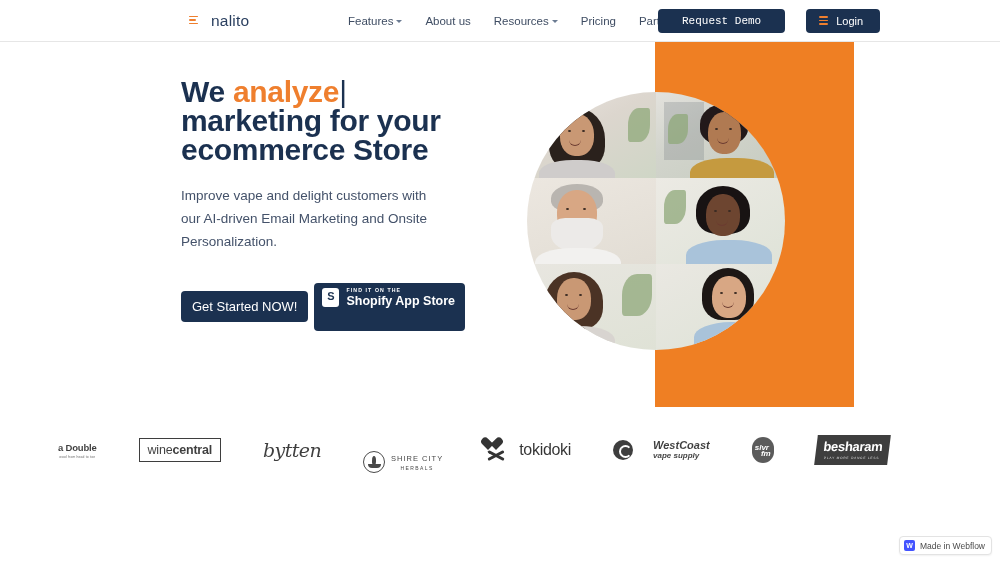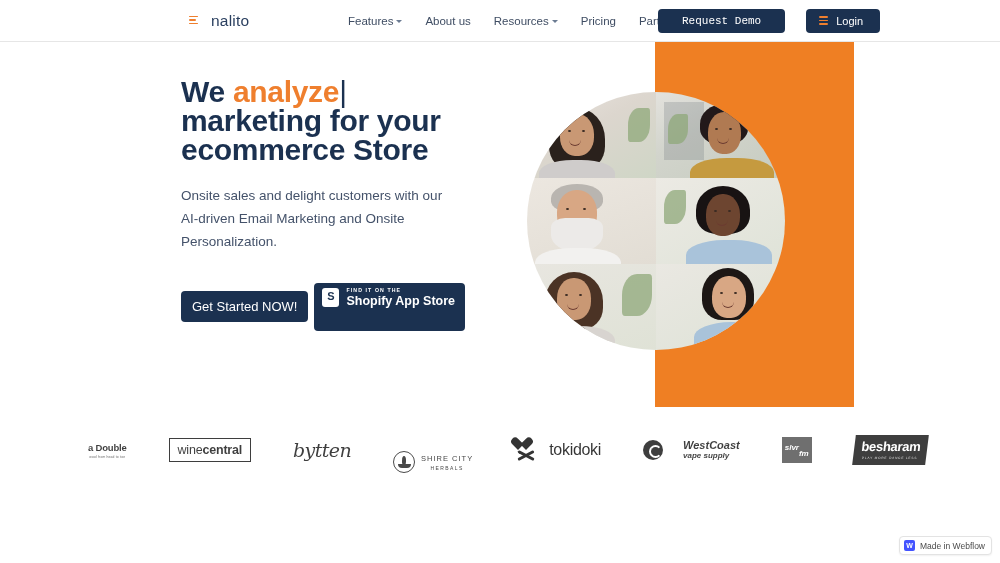--- a/index.html
+++ b/index.html
@@ -233,21 +233,21 @@
   .shopify-lines { display: flex; flex-direction: column; line-height: 1; }
   .shopify-small { font-size: 5.2px; letter-spacing: 1.1px; font-weight: 700; color: #ffffff; margin-bottom: 2px; }
   .shopify-big { font-size: 12.5px; font-weight: 700; color: #ffffff; white-space: nowrap; }
 
   
   .logos {
     position: relative;
     height: 80px;
     display: flex;
     align-items: center;
-    padding-left: 88px;
+    padding-left: 58px;
     gap: 42px;
   }
   .client { filter: grayscale(1); opacity: .85; display: flex; align-items: center; }
 
   .c-double { display: flex; flex-direction: column; align-items: center; }
   .c-double .nm { font-size: 9.5px; font-weight: 700; color: #1d1d1d; letter-spacing: -0.2px; }
   .c-double .tg { font-size: 3.3px; color: #4a4a4a; letter-spacing: .2px; margin-top: 2px; }
 
   .c-wine {
     border: 1.6px solid #1d1d1d;
@@ -329,23 +329,24 @@
     width: 9px; height: 9px;
     border: 2px solid #fff;
     border-radius: 50%;
     border-right-color: transparent;
   }
   .c-west .txt { display: flex; flex-direction: column; line-height: 1; }
   .c-west .l1 { font-size: 11px; font-weight: 700; color: #1d1d1d; font-style: italic; }
   .c-west .l2 { font-size: 8px; font-weight: 700; color: #1d1d1d; font-style: italic; margin-top: 1px; }
 
   .c-slvr {
-    width: 30px; height: 26px;
-    background: #0369a1;
-    position: relative;
+    width: 22px; height: 26px;
+    background: #0c4a6e;
+    position: relative;
+    border-radius: 11px;
   }
   .c-slvr .a {
     position: absolute; left: 3px; top: 6px;
     color: #fff; font-size: 8px; font-weight: 700; font-style: italic;
   }
   .c-slvr .b {
     position: absolute; right: 3px; bottom: 5px;
     color: #fff; font-size: 8px; font-weight: 700; font-style: italic;
   }
 
@@ -499,21 +500,21 @@
 
   </div>
 
   <div class="hero-text">
     <h1 class="headline">
       <span>We </span><span class="hl-accent">analyze</span><span class="cursor">|</span><br>
       <span>marketing for your</span><br>
       <span>ecommerce Store</span>
     </h1>
 
-    <p class="subhead">Onsite sales and delight customers with our AI-driven Email Marketing and Onsite Personalization.</p>
+    <p class="subhead">Improve vape and delight customers with our AI-driven Email Marketing and Onsite Personalization.</p>
 
     <div class="cta-row">
       <div class="btn-start">Get Started NOW!</div>
       <div class="btn-shopify">
         <span class="shopify-bag"></span>
         <span class="shopify-lines">
           <span class="shopify-small">FIND IT ON THE</span>
           <span class="shopify-big">Shopify App Store</span>
         </span>
       </div>

